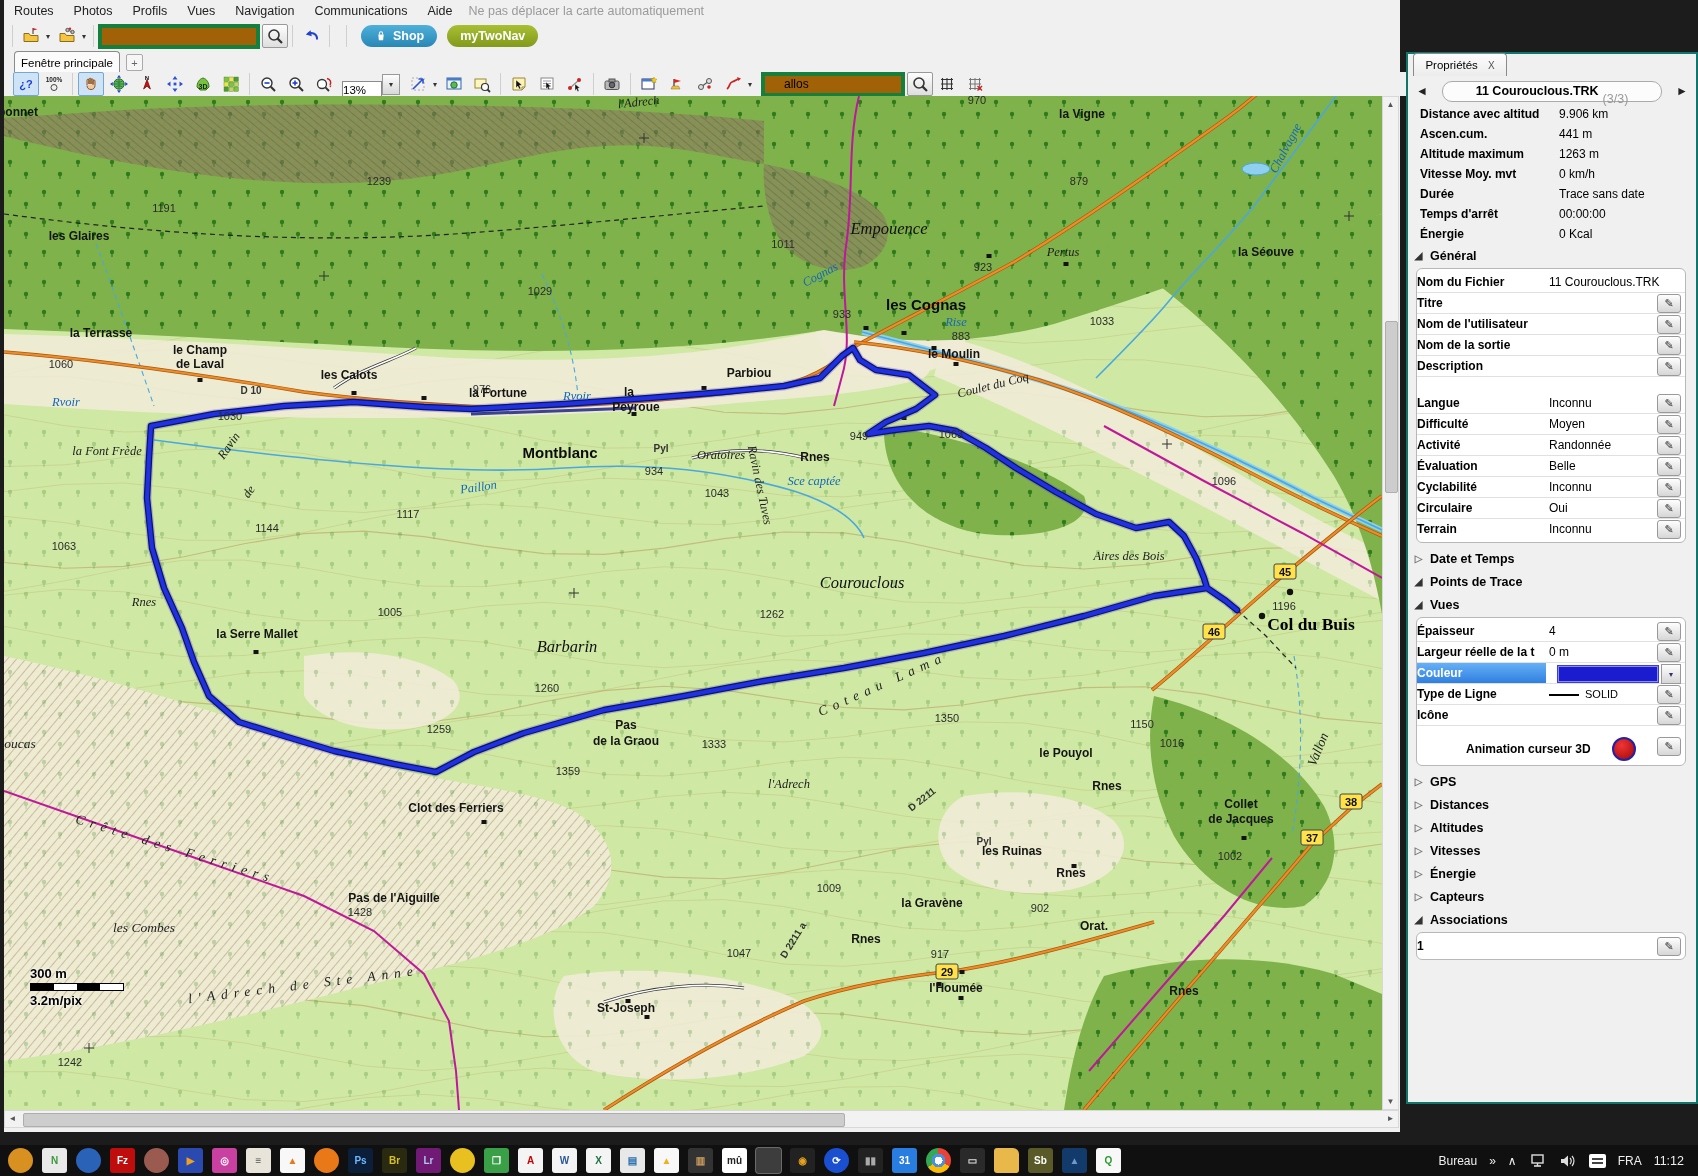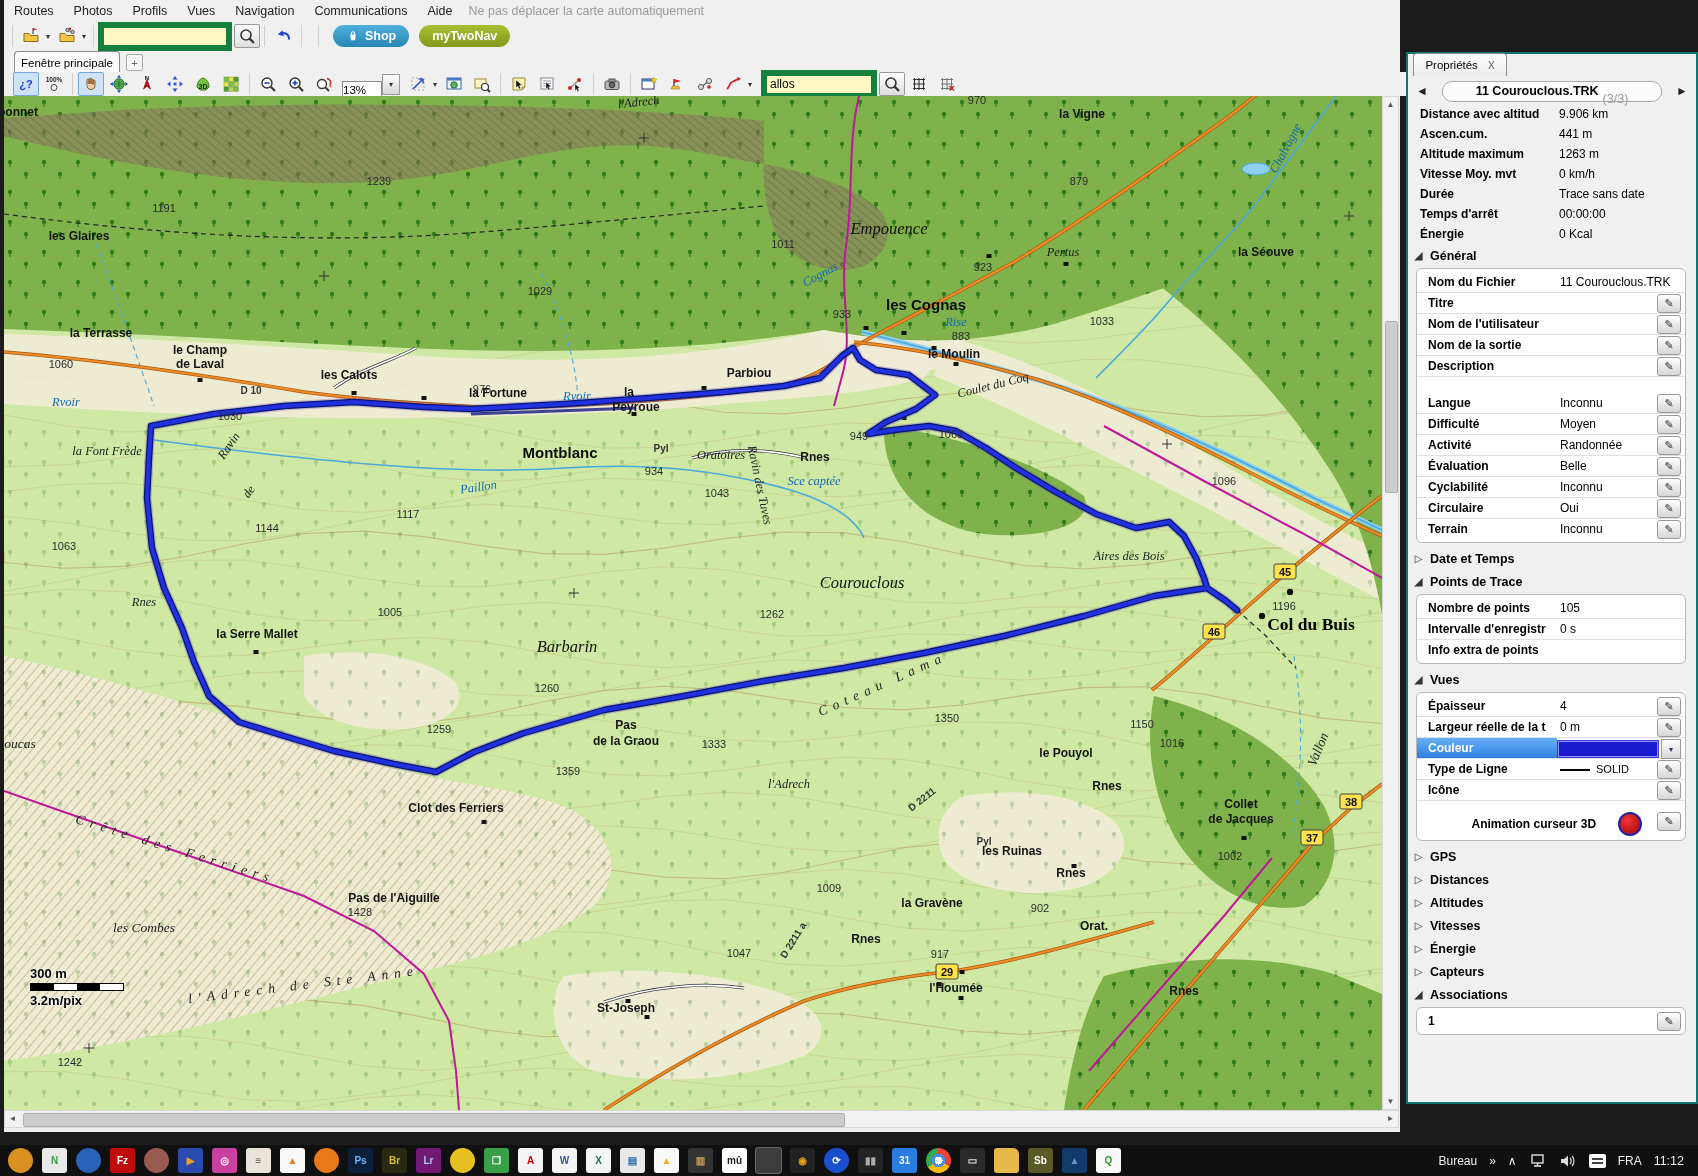--- a/index.html
+++ b/index.html
@@ -7,21 +7,21 @@
   #appwin{position:absolute;left:4px;top:0;width:1396px;height:1132px;background:#f0f0f0;}
   
   #menubar{position:absolute;left:0;top:0;width:100%;height:22px;display:flex;align-items:center;font-size:12.5px;color:#222;}
   .menu-item{padding:2px 10px;cursor:default;}
   #menu-notice{color:#9a9a9a;margin-left:6px;}
   
   #toolbar1{position:absolute;left:0;top:22px;width:100%;height:28px;display:flex;align-items:center;padding-left:4px;}
   .tbtn{width:26px;height:24px;display:flex;align-items:center;justify-content:center;border:1px solid transparent;border-radius:2px;}
   .tb-sep{width:1px;height:22px;background:#cfcfcf;margin:0 4px;}
   .dd-arrow{font-size:8px;color:#333;margin-left:-2px;width:10px;text-align:center;}
-  .tb-input{width:116px;height:17px;border:6px solid #15803d;background:#fef9c3;font-size:12px;padding:0 3px;}
+  .tb-input{width:116px;height:17px;border:4px solid #15803d;background:#a16207;font-size:12px;padding:0 19px;}
   .magbtn{width:24px;height:22px;border:1px solid #999;background:linear-gradient(#fdfdfd,#dedede);display:flex;align-items:center;justify-content:center;border-radius:2px;margin-left:2px;}
   .pill{height:22px;border-radius:11px;color:#fff;font-weight:bold;font-size:12.5px;display:flex;align-items:center;gap:5px;padding:0 13px;margin-left:10px;}
   #shop-btn{background:linear-gradient(#4fb0dc,#2887b4);}
   #mytwonav-btn{background:linear-gradient(#a8bf33,#82991c);}
   
   #tabbar{position:absolute;left:0;top:50px;width:100%;height:22px;}
   #main-tab{position:absolute;left:10px;top:1px;width:104px;height:21px;background:#fbfbfb;border:1px solid #8a8a8a;border-bottom:none;border-radius:4px 4px 0 0;font-size:11.5px;display:flex;align-items:center;justify-content:center;}
   #add-tab{position:absolute;left:122px;top:4px;width:15px;height:15px;border:1px solid #aaa;background:#f6f6f6;border-radius:2px;font-size:11px;color:#666;display:flex;align-items:center;justify-content:center;}
   
   #toolbar2{position:absolute;left:0;top:72px;width:1395px;height:24px;display:flex;align-items:center;padding-left:8px;background:#f0f0f0;}
@@ -63,21 +63,21 @@
   #nav-caps .cnt{color:#999;margin-top:16px;}
   .stat-row{height:20px;display:flex;align-items:center;padding-left:12px;}
   .stat-row .l{font-weight:bold;font-size:12px;width:139px;white-space:nowrap;overflow:hidden;}
   .stat-row .v{font-size:12px;white-space:nowrap;}
   .sec-row{height:23px;display:flex;align-items:center;gap:6px;padding-left:5px;font-size:12.5px;font-weight:bold;}
   .sec-row .tri{font-size:10px;color:#333;width:11px;text-align:center;}
   .sec-row .tri.closed{color:#777;}
   .pbox{margin:1px 10px 4px 8px;background:#fff;border:1px solid #b8b8b8;border-radius:6px;padding:3px 0;}
   .prow{min-height:20px;position:relative;display:flex;align-items:center;border-bottom:1px solid #e0e0e0;}
   .prow:last-child{border-bottom:none;}
-  .prow .l{font-weight:bold;font-size:12px;padding-left:11px;width:132px;white-space:nowrap;overflow:hidden;flex:none;}
+  .prow .l{font-weight:bold;font-size:12px;width:132px;white-space:nowrap;overflow:hidden;flex:none;}
   .prow .v{font-size:12px;white-space:nowrap;overflow:hidden;flex:1;}
   .pencil{position:absolute;right:4px;top:1px;width:22px;height:17px;border:1px solid #999;border-radius:3px;background:linear-gradient(#fefefe,#d6d6d6);display:flex;align-items:center;justify-content:center;font-size:11px;color:#333;}
   .pgap{border-bottom:none !important;}
   .colorlab{background:linear-gradient(#66b0f6,#2f7fe0);color:#fff;height:20px;display:flex;align-items:center;}
   .swatch{position:absolute;left:140px;right:26px;top:2px;height:16px;background:#1b1bd0;border:1px solid #3a3ae8;box-shadow:inset 0 0 0 1px rgba(255,255,255,.5);}
   .combo-sm{position:absolute;right:4px;top:1px;width:18px;height:18px;border:1px solid #999;background:linear-gradient(#fefefe,#d6d6d6);font-size:8px;color:#336;display:flex;align-items:center;justify-content:center;}
   .linesw{display:inline-block;width:30px;border-top:2px solid #000;margin-right:6px;vertical-align:middle;}
   .animdot{width:20px;height:20px;border-radius:50%;background:radial-gradient(circle at 38% 32%,#ef3535,#a30606);border:2px solid #2222a8;margin-left:14px;}
   
   #taskbar{position:absolute;left:0;top:1145px;width:1698px;height:31px;background:#101010;display:flex;align-items:center;padding-left:8px;box-sizing:border-box;}
@@ -735,33 +735,20 @@
               </div>
             </div>
             <div class="sec-row">
               <span class="tri closed">▷</span>
               <span>Date et Temps</span>
             </div>
             <div class="sec-row">
               <span class="tri">◢</span>
               <span>Points de Trace</span>
             </div>
-            <div class="pbox">
-              <div class="prow">
-                <span class="l">Nombre de points</span>
-                <span class="v">105</span>
-              </div>
-              <div class="prow">
-                <span class="l">Intervalle d'enregistr</span>
-                <span class="v">0 s</span>
-              </div>
-              <div class="prow">
-                <span class="l">Info extra de points</span>
-              </div>
-            </div>
             <div class="sec-row">
               <span class="tri">◢</span>
               <span>Vues</span>
             </div>
             <div class="pbox">
               <div class="prow">
                 <span class="l">Épaisseur</span>
                 <span class="v">4</span>
                 <div class="pencil">✎</div>
               </div>

